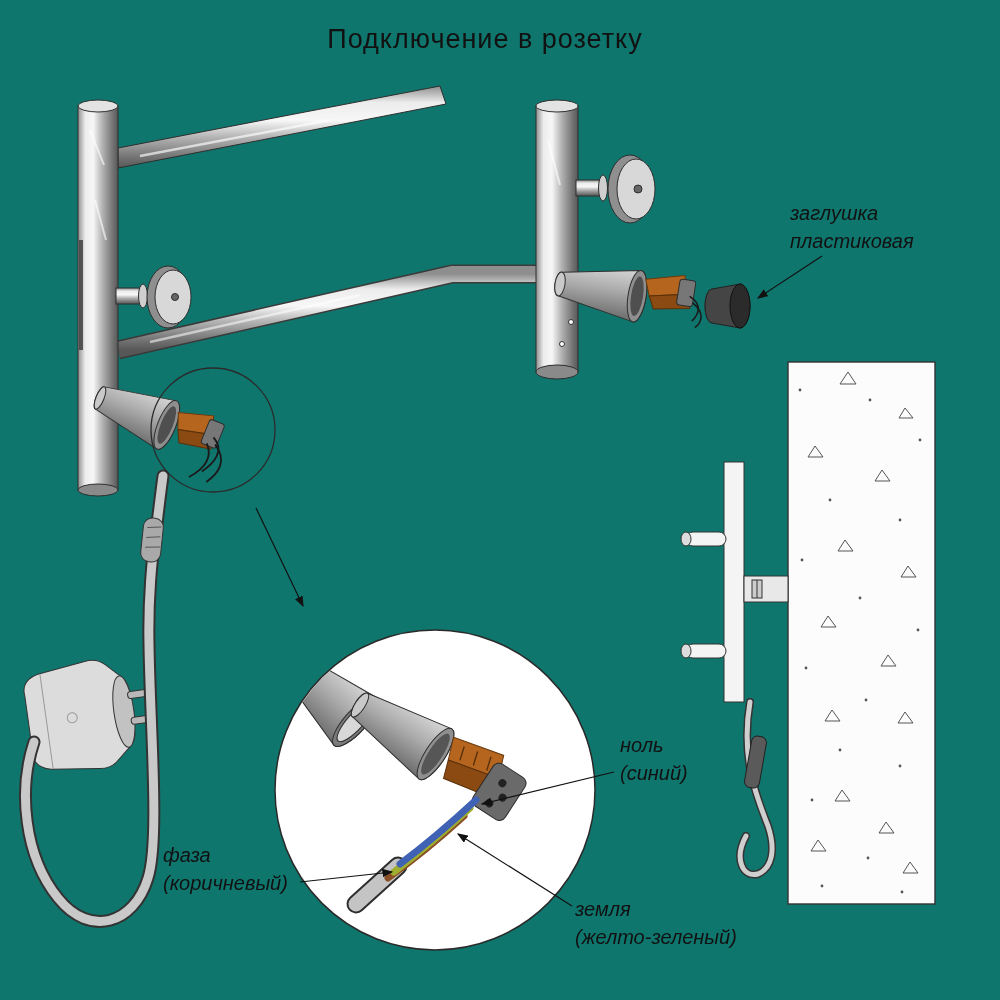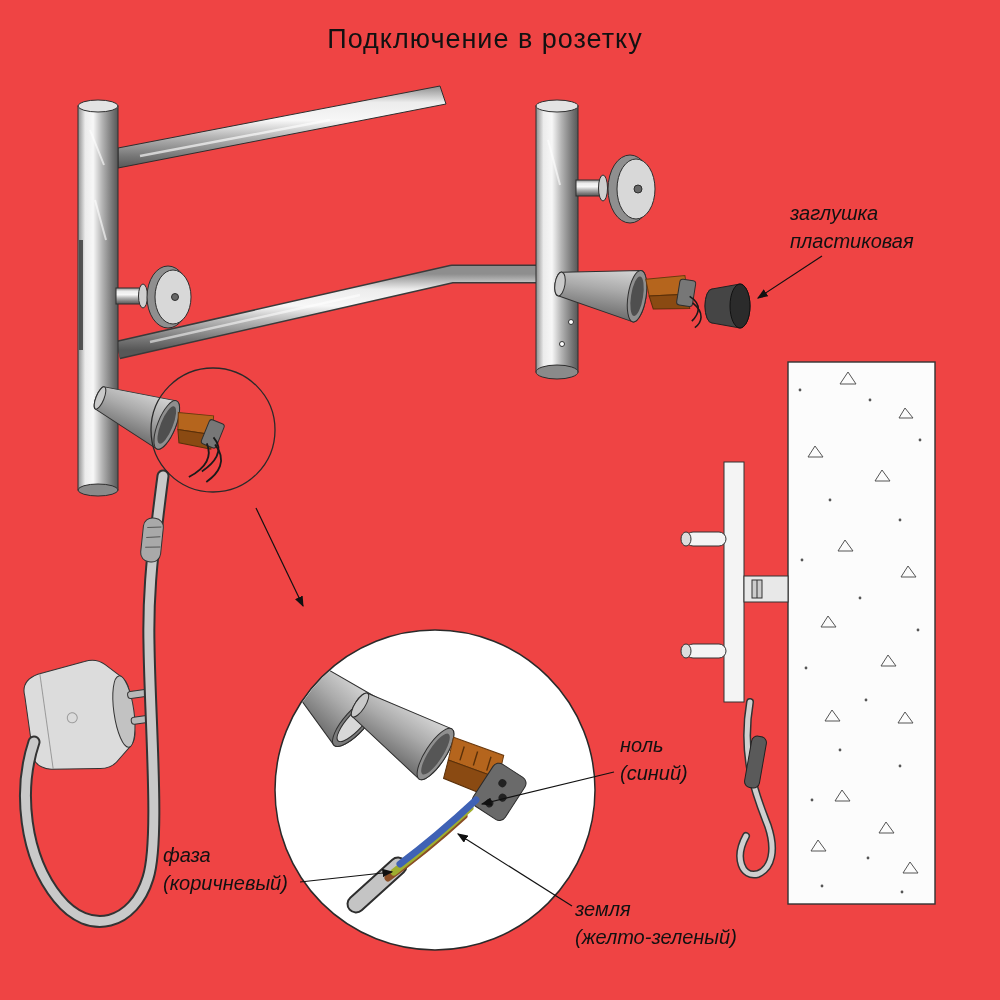--- a/index.html
+++ b/index.html
@@ -1,16 +1,16 @@
 <!DOCTYPE html>
 <html><head>
 <meta charset="utf-8">
 <style>
   html,body{margin:0;padding:0;background:#fff;}
-  .stage{position:relative;width:1000px;height:1000px;background:#ef4444;overflow:hidden;
+  .stage{position:relative;width:1000px;height:1000px;background:#0f766e;overflow:hidden;
          font-family:"Liberation Sans", sans-serif;}
   svg{display:block;}
   .title{font-family:"Liberation Sans",sans-serif;font-size:27px;letter-spacing:1px;fill:#111;font-weight:500;}
   .lbl{font-family:"Liberation Sans",sans-serif;font-size:20px;font-style:italic;fill:#111;}
   .leader{stroke:#111;stroke-width:1.2;fill:none;}
   .outline{stroke:#2e2e2e;stroke-width:1;}
 </style>
 </head>
 <body>
 

